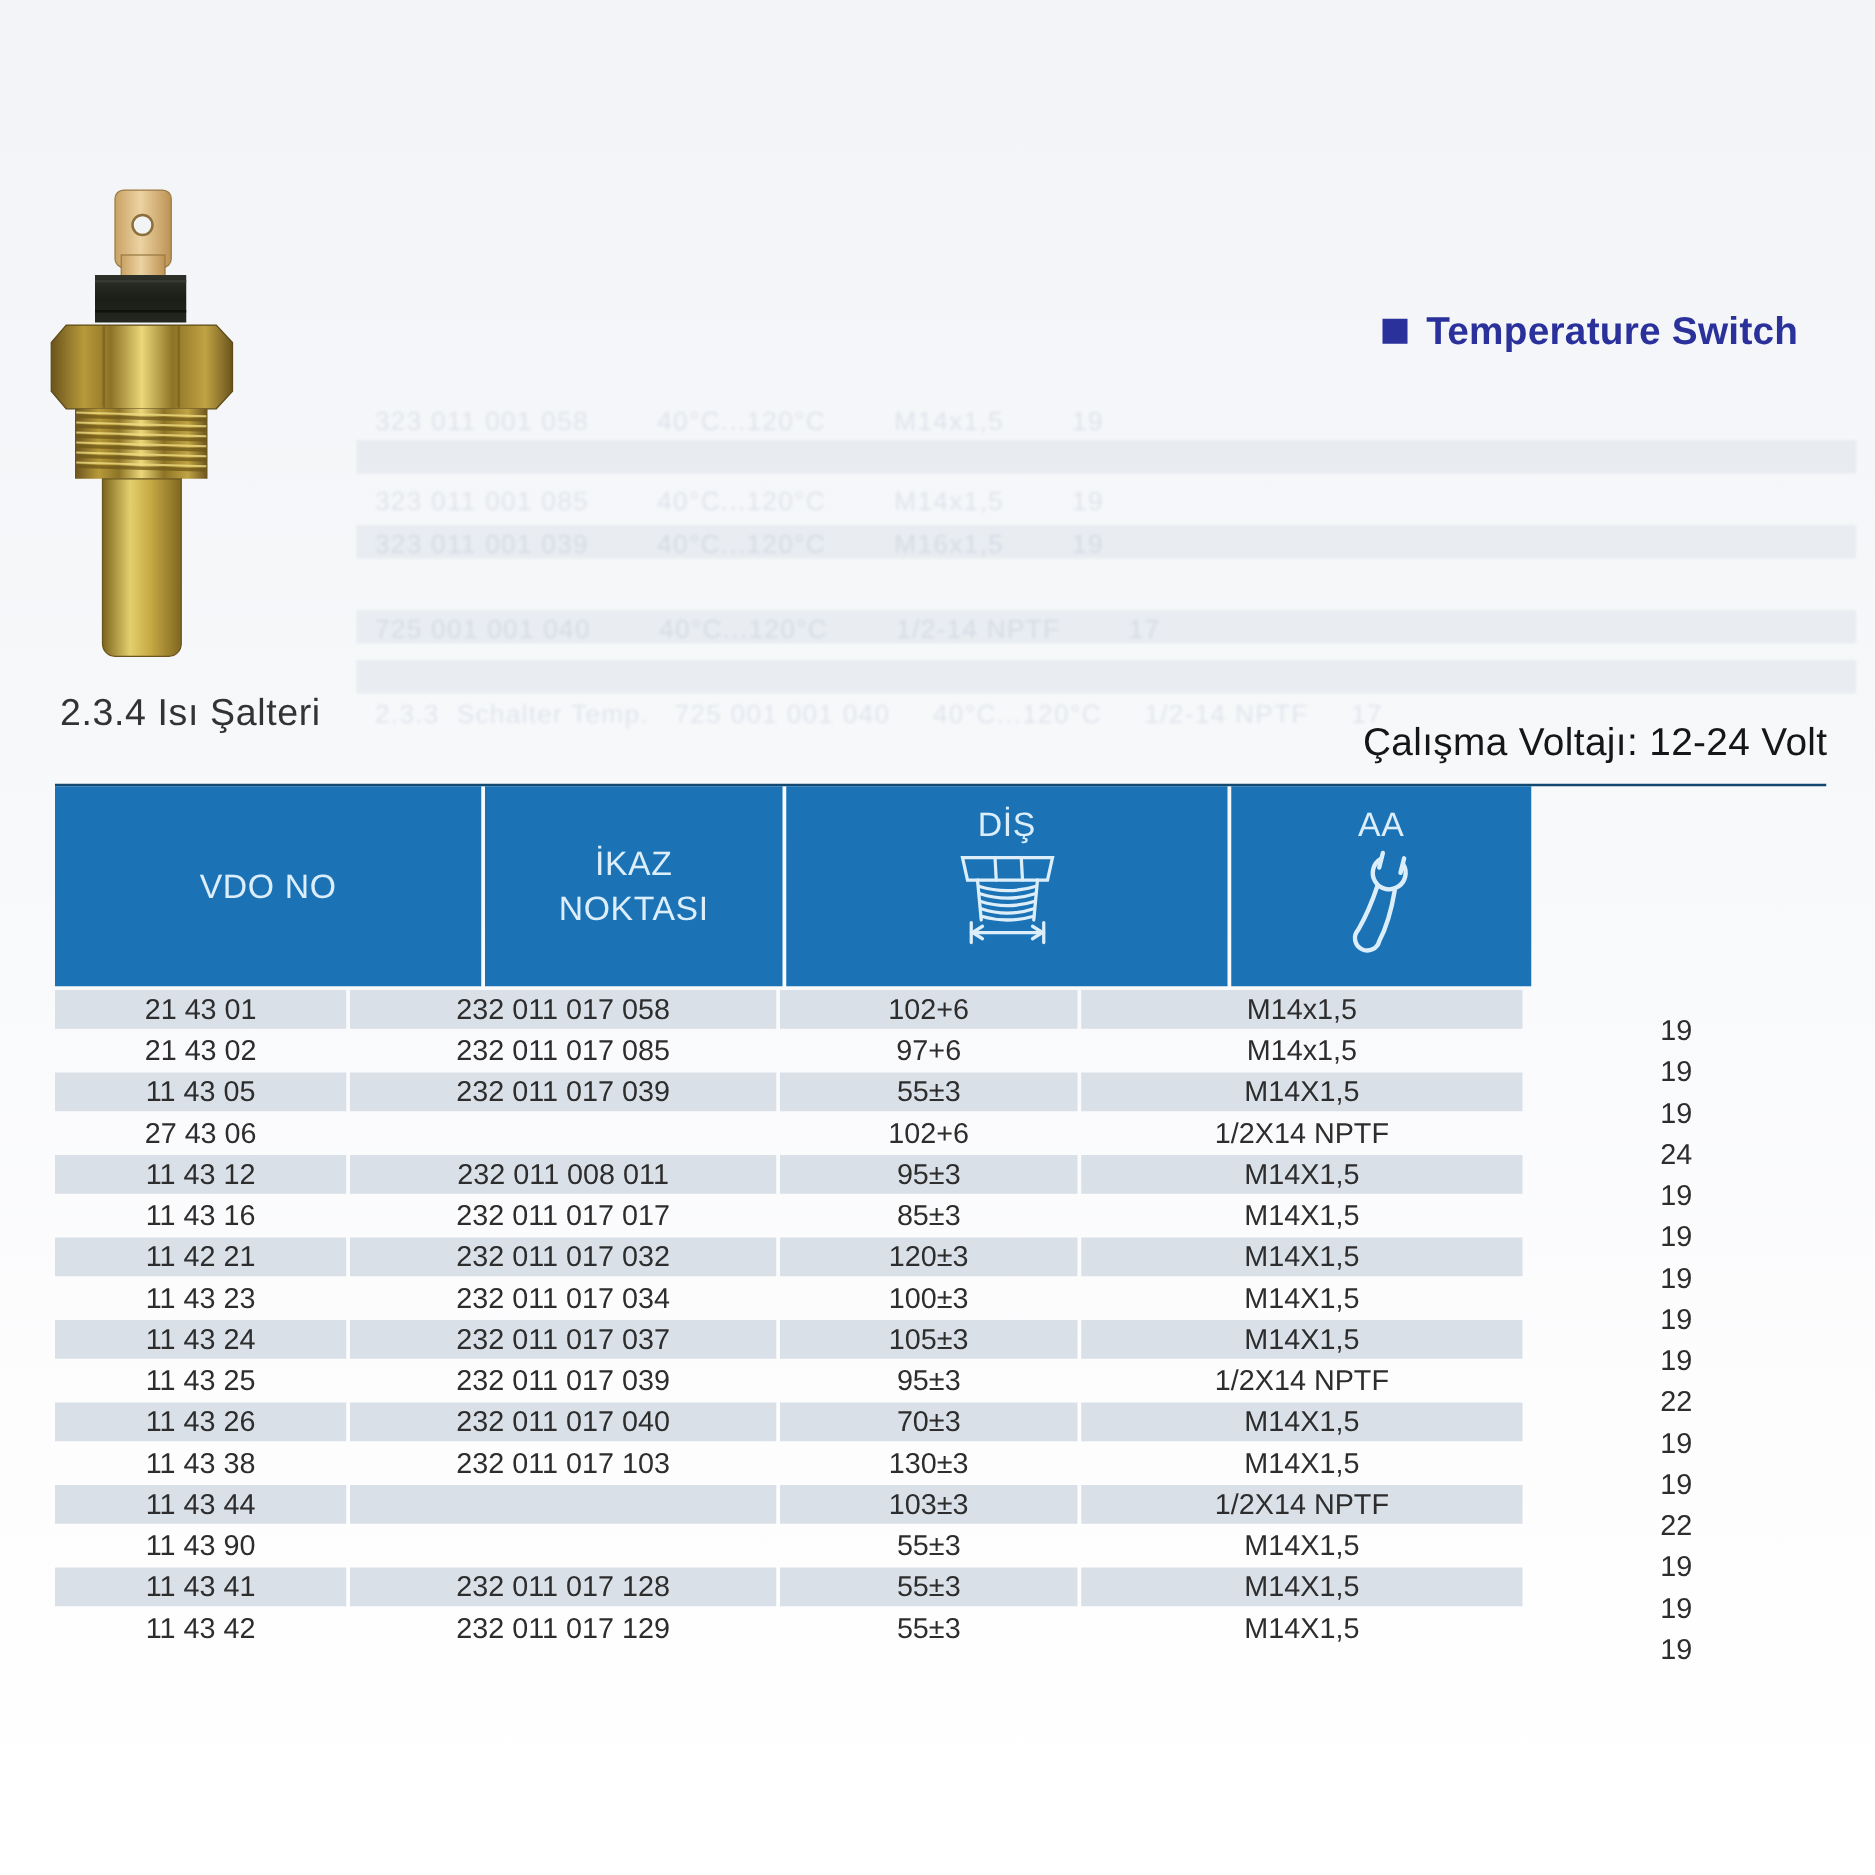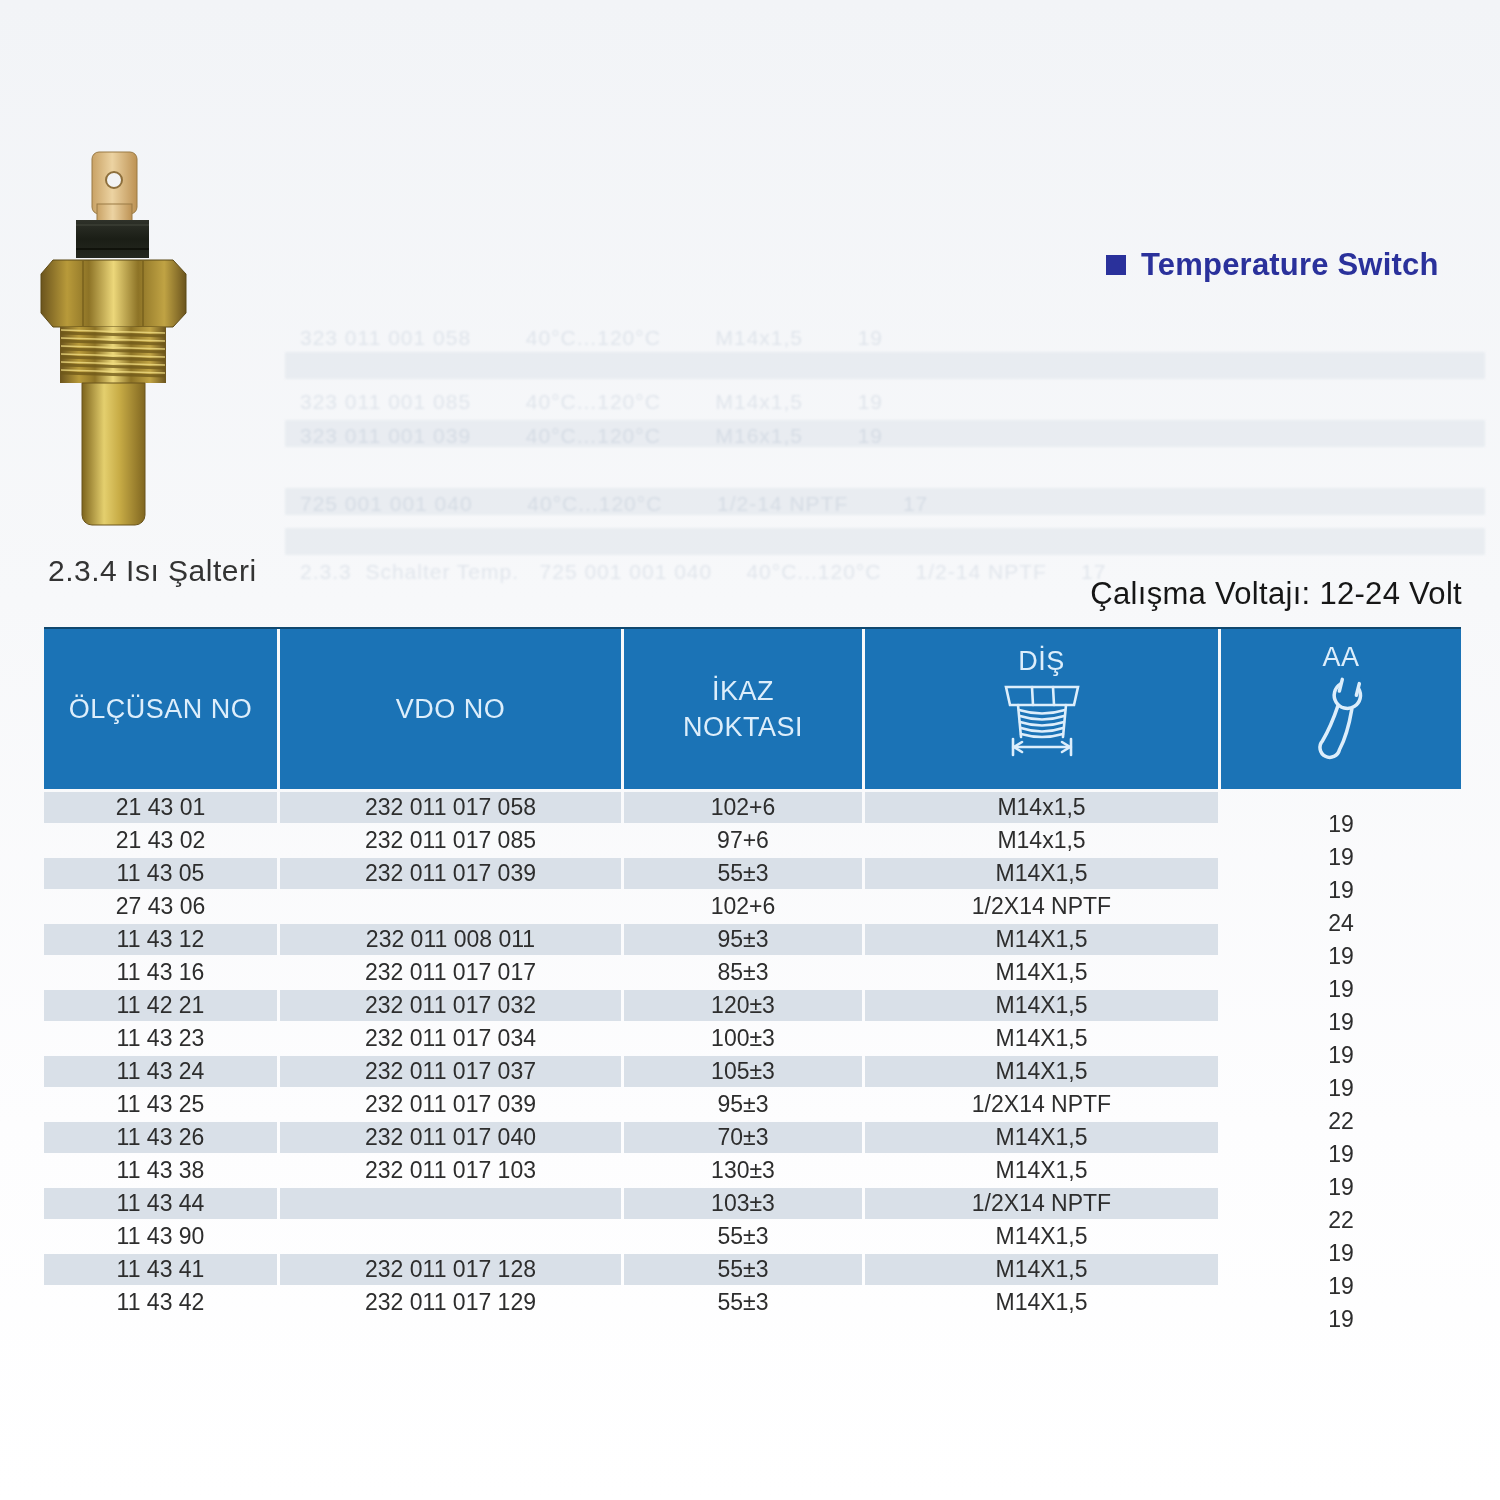--- a/index.html
+++ b/index.html
@@ -27,21 +27,21 @@
     color:#161616;letter-spacing:.3px;}
 
   
   .ptable{position:absolute;left:44px;top:627px;width:1417px;}
   .thead{display:flex;gap:3px;height:160px;border-top:2px solid #10486f;}
   .hcell{background:#1b73b6;color:#ddeefb;display:flex;flex-direction:column;
     align-items:center;justify-content:center;font-size:27px;letter-spacing:.5px;}
   .hcell.c1{width:233px;}.hcell.c2{width:341px;}.hcell.c3{width:238px;}
   .hcell.c4{width:353px;}.hcell.c5{width:240px;}
   .hcell.c3 span{max-width:150px;text-align:center;line-height:1.35;}
-  .hcell.c4,.hcell.c5{justify-content:center;box-sizing:border-box;}
+  .hcell.c4,.hcell.c5{justify-content:flex-start;padding-top:16px;box-sizing:border-box;}
   .hicon{margin-top:4px;}
   .tbody{margin-top:3px;}
   .trow{display:flex;gap:3px;height:31px;margin-bottom:2px;}
   .tcell{display:flex;align-items:center;justify-content:center;
     font-size:23px;color:#2d2d2d;background:transparent;}
   .trow.shaded .tcell{background:#d9e0e8;}
   .tcell.c1{width:233px;}.tcell.c2{width:341px;}.tcell.c3{width:238px;}
   .tcell.c4{width:353px;}.tcell.c5{width:240px;margin-top:32px;}
 
   
@@ -133,23 +133,20 @@
       <div class="legend-swatch" style="background:#2a319b"></div>
       <div class="legend-label" style="color:#2a319b">Temperature Switch</div>
     </div>
   </div>
 
   <div class="section-title">2.3.4 Isı Şalteri</div>
   <div class="voltage-note">Çalışma Voltajı: 12-24 Volt</div>
 
   <div class="ptable">
     <div class="thead">
-      <div class="hcell c1">
-        <span>ÖLÇÜSAN NO</span>
-      </div>
       <div class="hcell c2">
         <span>VDO NO</span>
       </div>
       <div class="hcell c3">
         <span>İKAZ NOKTASI</span>
       </div>
       <div class="hcell c4">
         <span>DİŞ</span>
         <span class="hicon">
           <svg width="96" height="84" viewBox="0 0 96 84" fill="none" stroke="#ddeefb" stroke-width="2.6" stroke-linecap="round">

